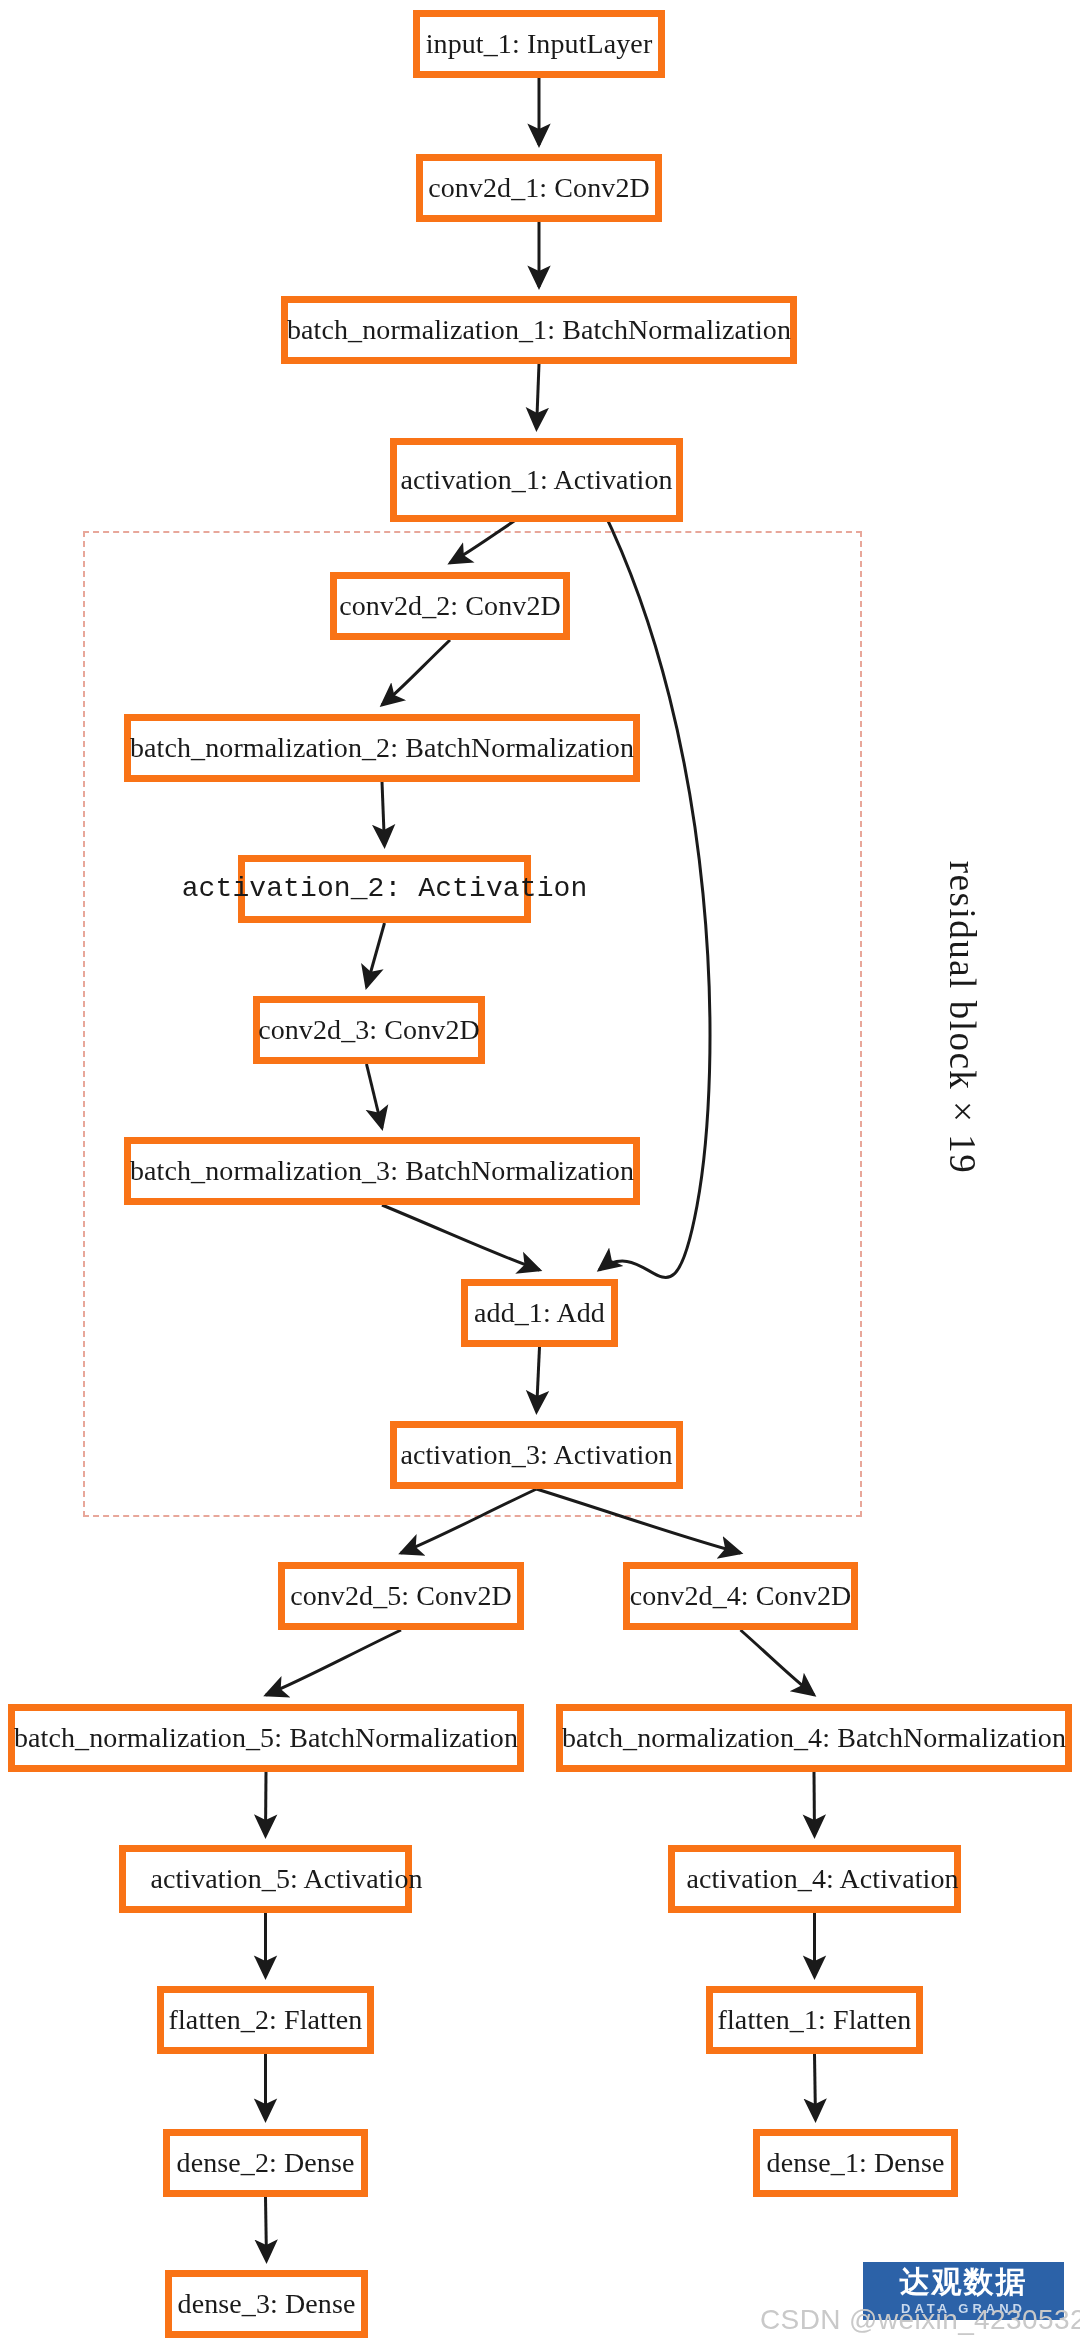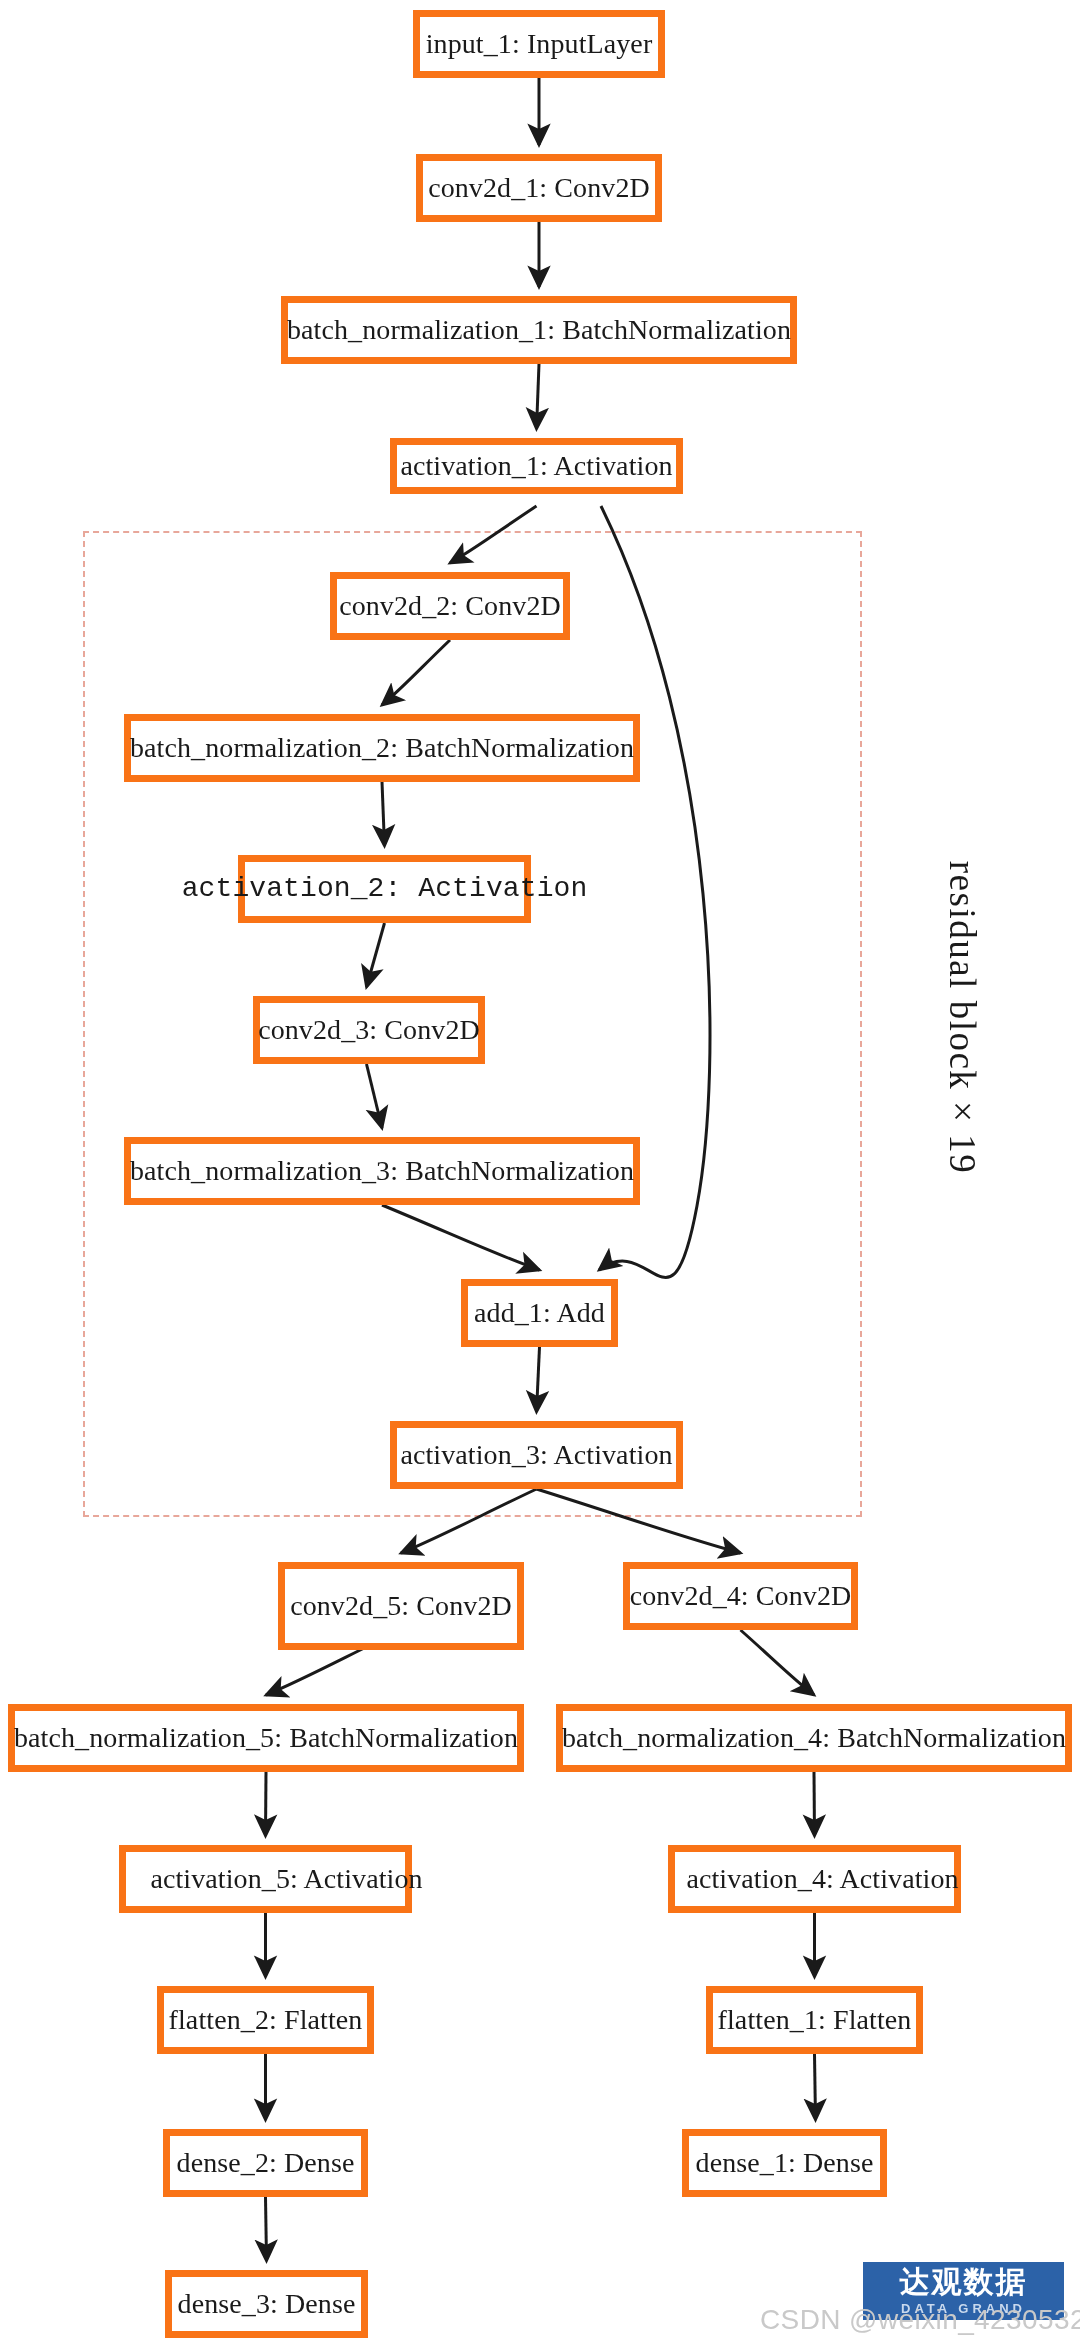--- a/index.html
+++ b/index.html
@@ -134,21 +134,21 @@
   <div id="nodes">
       <div class="node" style="left: 413px; top: 10px; width: 252px; height: 68px; font-size: 28px;">
         <span class="node-label">input_1: InputLayer</span>
       </div>
       <div class="node" style="left: 416px; top: 154px; width: 246px; height: 68px; font-size: 28px;">
         <span class="node-label">conv2d_1: Conv2D</span>
       </div>
       <div class="node" style="left: 281px; top: 296px; width: 516px; height: 68px; font-size: 28px;">
         <span class="node-label">batch_normalization_1: BatchNormalization</span>
       </div>
-      <div class="node" style="left: 390px; top: 438px; width: 293px; height: 56px; font-size: 28px;">
+      <div class="node" style="left: 390px; top: 438px; width: 293px; height: 84px; font-size: 28px;">
         <span class="node-label">activation_1: Activation</span>
       </div>
       <div class="node" style="left: 330px; top: 572px; width: 240px; height: 68px; font-size: 28px;">
         <span class="node-label">conv2d_2: Conv2D</span>
       </div>
       <div class="node" style="left: 124px; top: 714px; width: 516px; height: 68px; font-size: 28px;">
         <span class="node-label">batch_normalization_2: BatchNormalization</span>
       </div>
       <div class="node" style="left: 238px; top: 855px; width: 293px; height: 68px; font-size: 28px; font-family: Liberation Mono, monospace;">
         <span class="node-label">activation_2: Activation</span>
@@ -158,21 +158,21 @@
       </div>
       <div class="node" style="left: 124px; top: 1137px; width: 516px; height: 68px; font-size: 28px;">
         <span class="node-label">batch_normalization_3: BatchNormalization</span>
       </div>
       <div class="node" style="left: 461px; top: 1279px; width: 157px; height: 68px; font-size: 28px;">
         <span class="node-label">add_1: Add</span>
       </div>
       <div class="node" style="left: 390px; top: 1421px; width: 293px; height: 68px; font-size: 28px;">
         <span class="node-label">activation_3: Activation</span>
       </div>
-      <div class="node" style="left: 278px; top: 1562px; width: 246px; height: 88px; font-size: 28px;">
+      <div class="node" style="left: 278px; top: 1562px; width: 246px; height: 68px; font-size: 28px;">
         <span class="node-label">conv2d_5: Conv2D</span>
       </div>
       <div class="node" style="left: 623px; top: 1562px; width: 235px; height: 68px; font-size: 28px;">
         <span class="node-label">conv2d_4: Conv2D</span>
       </div>
       <div class="node" style="left: 8px; top: 1704px; width: 516px; height: 68px; font-size: 28px;">
         <span class="node-label">batch_normalization_5: BatchNormalization</span>
       </div>
       <div class="node" style="left: 556px; top: 1704px; width: 516px; height: 68px; font-size: 28px;">
         <span class="node-label">batch_normalization_4: BatchNormalization</span>
@@ -185,21 +185,21 @@
       </div>
       <div class="node" style="left: 157px; top: 1986px; width: 217px; height: 68px; font-size: 28px;">
         <span class="node-label">flatten_2: Flatten</span>
       </div>
       <div class="node" style="left: 706px; top: 1986px; width: 217px; height: 68px; font-size: 28px;">
         <span class="node-label">flatten_1: Flatten</span>
       </div>
       <div class="node" style="left: 163px; top: 2129px; width: 205px; height: 68px; font-size: 28px;">
         <span class="node-label">dense_2: Dense</span>
       </div>
-      <div class="node" style="left: 682px; top: 2129px; width: 205px; height: 68px; font-size: 28px;">
+      <div class="node" style="left: 753px; top: 2129px; width: 205px; height: 68px; font-size: 28px;">
         <span class="node-label">dense_1: Dense</span>
       </div>
       <div class="node" style="left: 165px; top: 2270px; width: 203px; height: 68px; font-size: 28px; align-items: center;">
         <span class="node-label">dense_3: Dense</span>
       </div>
     </div>
 
   <div class="logo" style="left: 863px; top: 2262px; width: 201px; height: 58px;">
     <span class="logo-cn">达观数据</span>
     <span class="logo-en">DATA GRAND</span>

